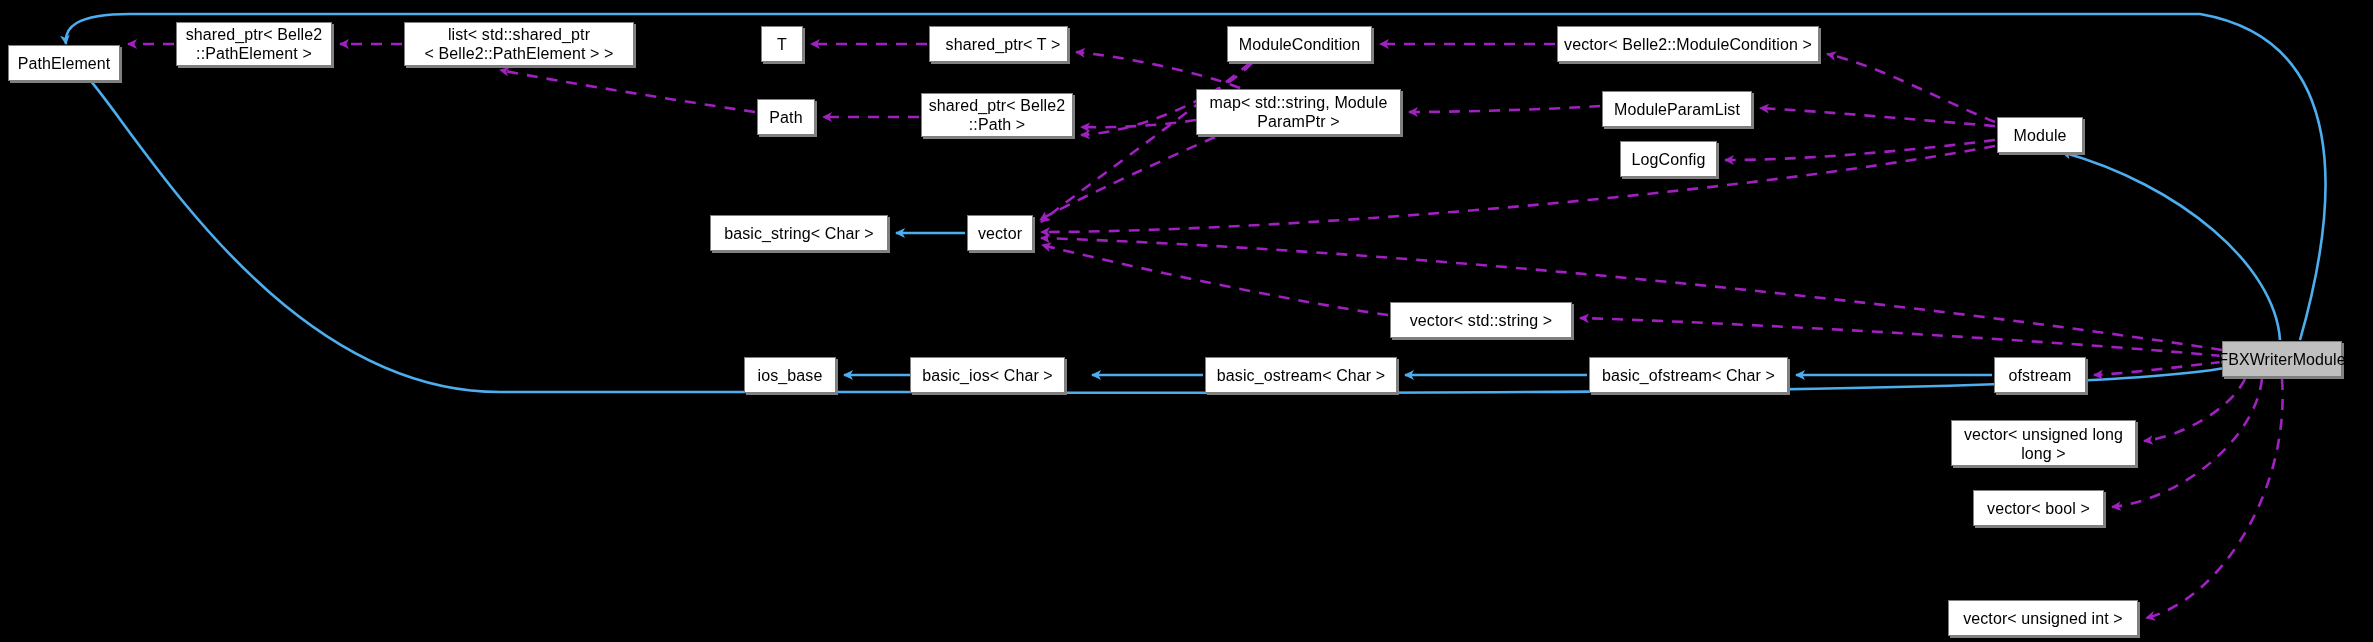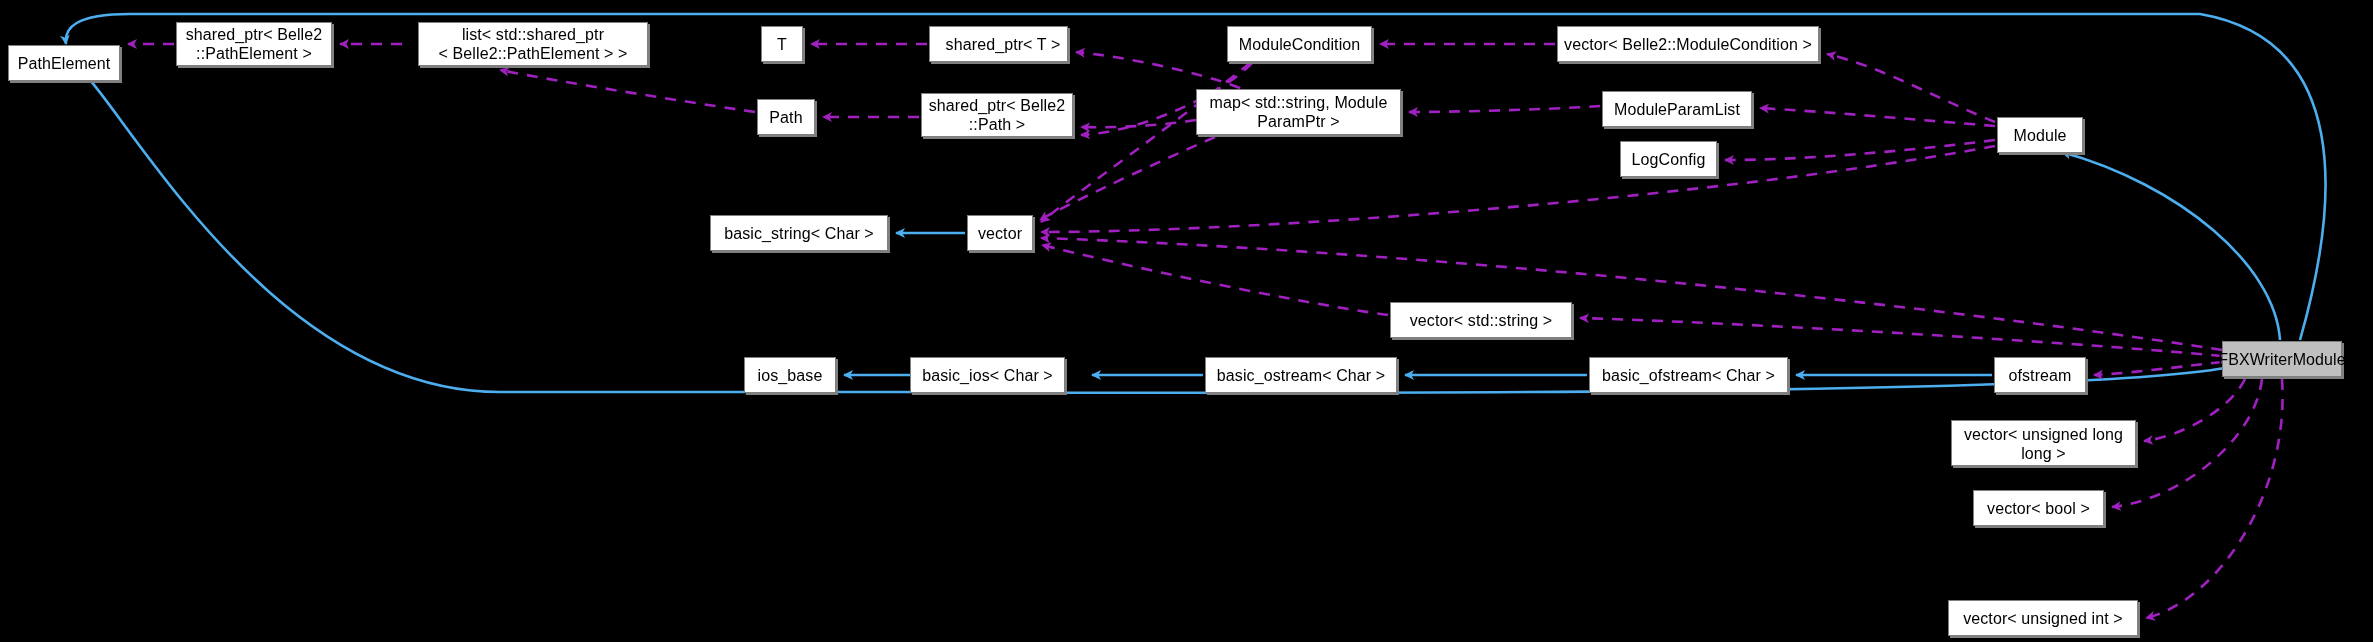--- a/index.html
+++ b/index.html
@@ -63,21 +63,21 @@
       <path d="M 2262,379 C 2255,440 2180,500 2112,507"></path>
       <path d="M 2282,379 C 2290,490 2220,600 2146,618"></path>
     </g>
   </svg>
 
   <div class="node" style="left:8px;top:9px;width:112px;height:36px;margin-top:36px;"><span>PathElement</span></div>
 
   <div class="node" style="left:176px;top:22px;width:156px;height:44px;"><span>shared_ptr&lt; Belle2
 ::PathElement &gt;</span></div>
 
-  <div class="node" style="left:404px;top:22px;width:230px;height:44px;margin-left:14px;"><span>list&lt; std::shared_ptr
+  <div class="node" style="left:404px;top:22px;width:230px;height:44px;"><span>list&lt; std::shared_ptr
 &lt; Belle2::PathElement &gt; &gt;</span></div>
 
   <div class="node" style="left:761px;top:26px;width:42px;height:36px;"><span>T</span></div>
 
   <div class="node" style="left:929px;top:26px;width:139px;height:36px;padding-left:15px;"><span>shared_ptr&lt; T &gt;</span></div>
 
   <div class="node" style="left:1227px;top:26px;width:145px;height:36px;"><span>ModuleCondition</span></div>
 
   <div class="node" style="left:1557px;top:26px;width:262px;height:36px;"><span>vector&lt; Belle2::ModuleCondition &gt;</span></div>
 

